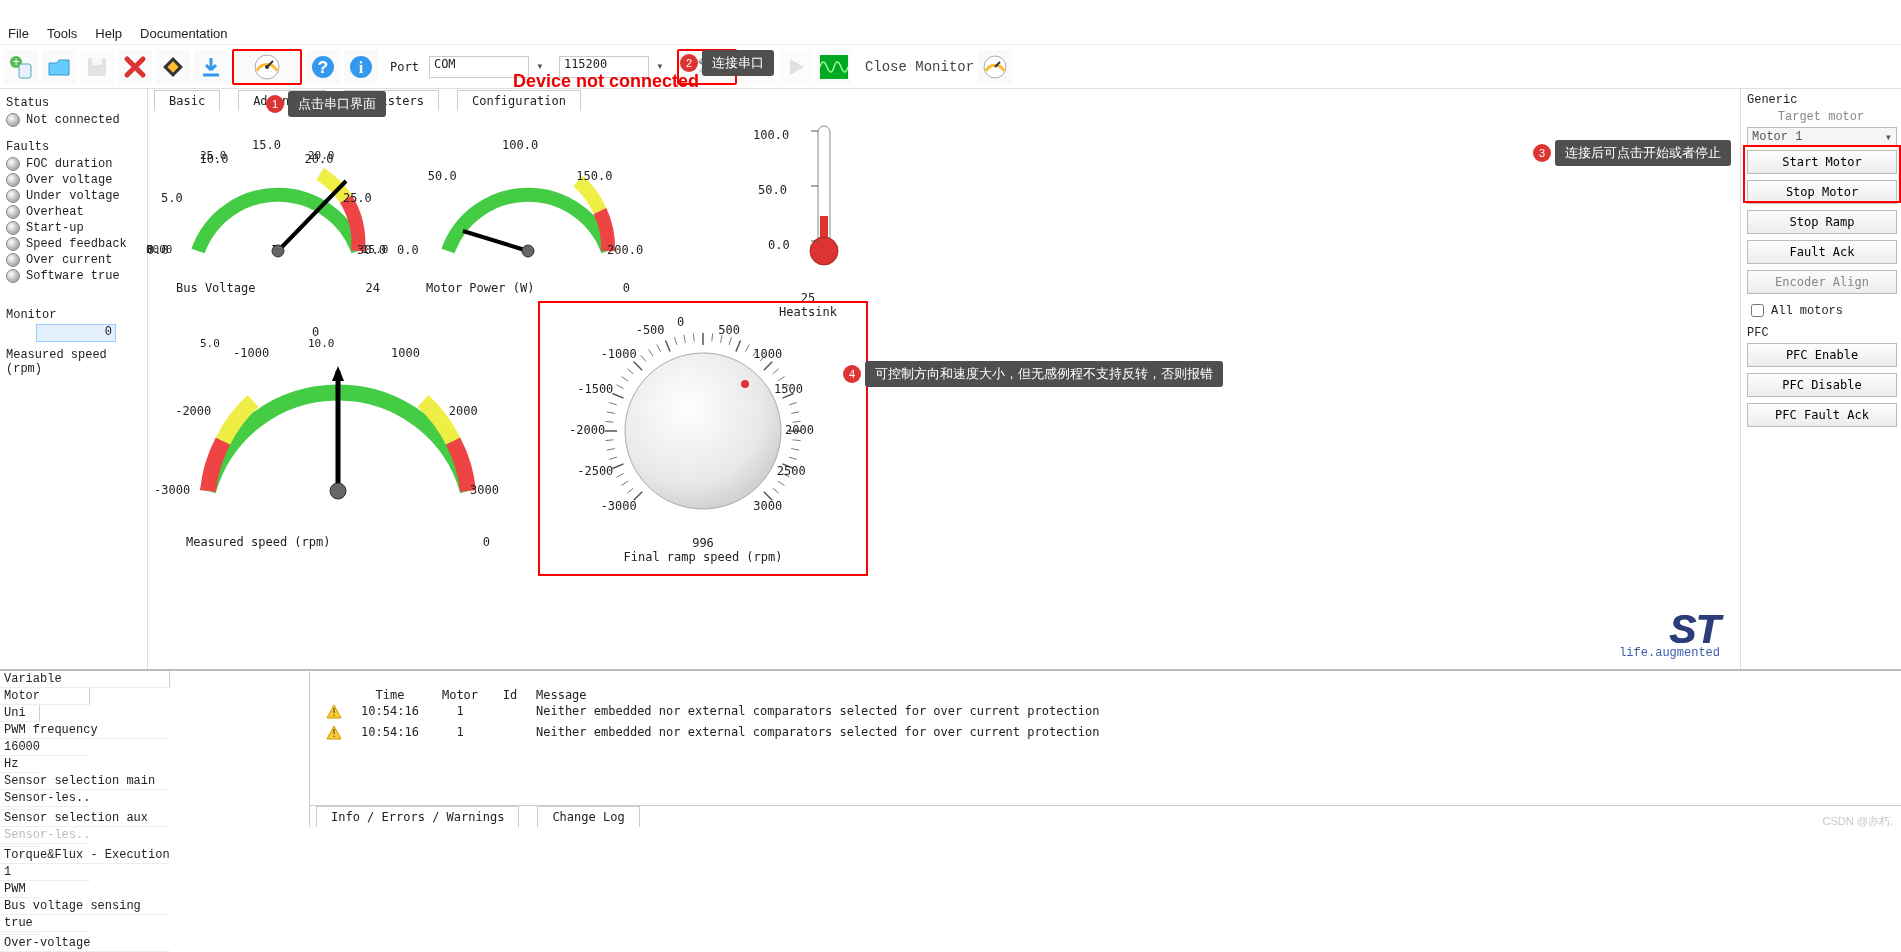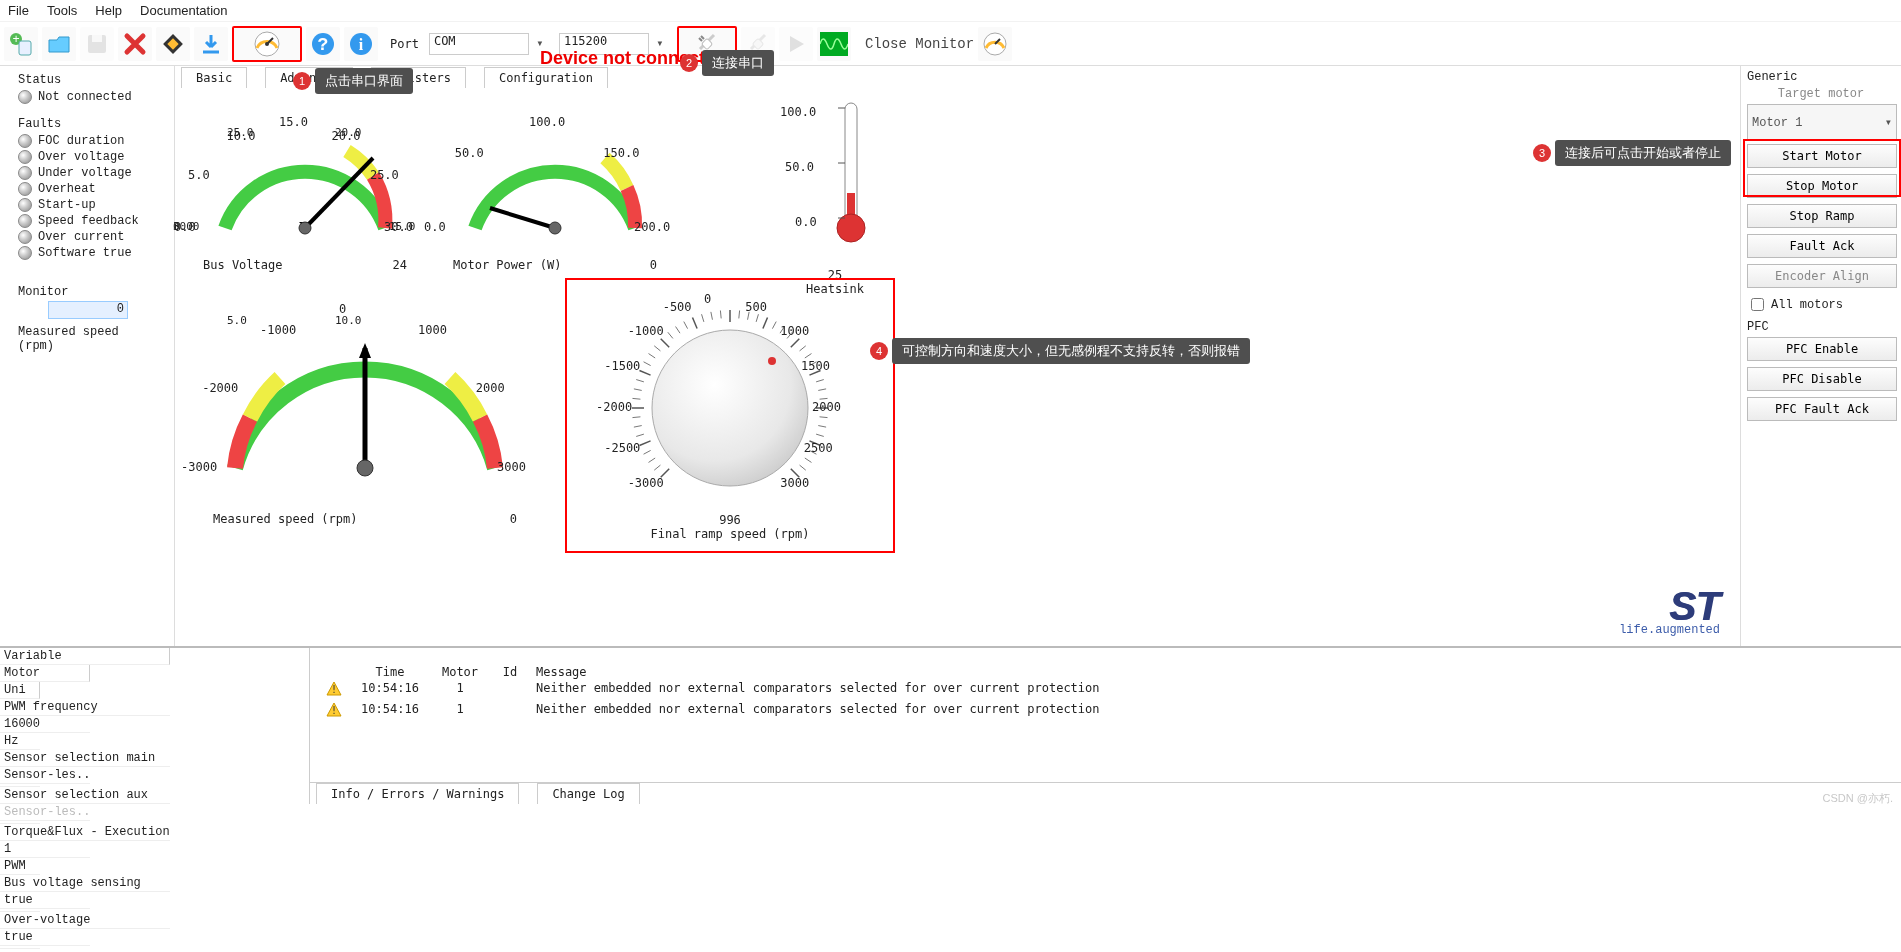--- a/index.html
+++ b/index.html
@@ -7,56 +7,56 @@
     margin: 0; padding: 0;
     font-family: "SimSun","NSimSun","Consolas","Courier New",monospace;
     font-size: 12px;
     background: #fff; color: #222;
     overflow: hidden;
     width: 1901px; height: 952px;
   }
   .menubar {
     height: 22px; display: flex; align-items: center; gap: 18px;
     padding-left: 8px; border-bottom: 1px solid #f2f2f2;
-    font-family: "Segoe UI",Arial,sans-serif; font-size: 13px;
+    font-family: "Segoe UI",Arial,sans-serif; font-size: 13px; margin-top: 23px;
   }
   .toolbar {
     height: 44px; display: flex; align-items: center;
     padding-left: 4px; gap: 4px;
     border-bottom: 1px solid #ddd;
   }
   .toolbar .tbtn {
     width: 34px; height: 34px; display: flex; align-items: center; justify-content: center;
     border: 1px solid transparent; border-radius: 2px; background: #fafafa;
   }
   .toolbar .redbox { border: 2px solid red !important; width: 70px; height: 36px; }
   .toolbar .redbox2 { border: 2px solid red !important; width: 60px; height: 36px; }
   .tlabel { margin-left: 8px; font-family: monospace; }
   .port-sel, .baud-sel { border: 1px solid #ccc; background: #fff; height: 22px; padding: 0 4px; font-family: monospace; }
   .port-sel { width: 100px; margin-left: 6px; }
   .baud-sel { width: 90px; margin-left: 8px; }
   .dropbtn { width: 14px; text-align: center; color: #555; }
   .close-mon { margin-left: 10px; color: #444; font-size: 14px; }
   .layout { display: flex; height: 580px; }
-  .leftpanel { width: 175px; border-right: 1px solid #ddd; padding: 4px 18px; }
+  .leftpanel { width: 148px; border-right: 1px solid #ddd; padding: 4px 6px; }
   .group-title { margin-top: 3px; margin-bottom: 2px; }
   .status-row { display: flex; align-items: center; gap: 6px; padding: 1px 0; }
   .led { width: 14px; height: 14px; border-radius: 50%; background: radial-gradient(circle at 35% 35%,#fff,#ccc 40%,#888); border: 1px solid #888; flex-shrink: 0; }
   .mon-val { width: 80px; height: 18px; background: #e5f0ff; border: 1px solid #9cf; text-align: right; padding-right: 3px; margin-left: 30px; }
   .centerpanel { flex: 1; position: relative; border-right: 1px solid #ddd; }
   .tabs { height: 22px; display: flex; align-items: flex-end; padding-left: 6px; }
   .tab { padding: 3px 14px; border: 1px solid #ccc; border-bottom: none; background: #fff; margin-right: 18px; font-family: monospace; position: relative; }
   .tab.active { background: #fff; }
   .gauge-area { position: relative; width: 100%; height: 555px; }
   .gauge-block { position: absolute; text-align: center; font-family: monospace; }
   .gauge-svg { display: block; margin: 0 auto; }
   .rightpanel { width: 160px; padding: 4px 6px; }
   .rbut { width: 150px; height: 24px; border: 1px solid #bbb; background: linear-gradient(#fdfdfd,#ececec); margin: 3px 0; font-family: monospace; font-size: 12px; }
   .rgroup { margin-bottom: 6px; }
-  .combo { width: 150px; height: 37px; border: 1px solid #bbb; display: flex; align-items: center; justify-content: space-between; padding: 0 4px; color: #555; background: #f6f6f6; }
+  .combo { width: 150px; height: 20px; border: 1px solid #bbb; display: flex; align-items: center; justify-content: space-between; padding: 0 4px; color: #555; background: #f6f6f6; }
   .chk { display: flex; align-items: center; gap: 4px; margin-top: 4px; }
   .red-frame { position: absolute; border: 2px solid red; pointer-events: none; }
   .callout { position: absolute; display: flex; align-items: center; }
   .callout .num {
     width: 18px; height: 18px; border-radius: 50%; background: #d33; color: #fff;
     display: flex; align-items: center; justify-content: center; font-size: 11px; font-family: Arial;
   }
   .callout .bubble {
     background: #4f4f4f; color: #fff; padding: 4px 10px; border-radius: 3px;
     font-family: "Microsoft YaHei","SimHei",sans-serif; font-size: 13px; white-space: nowrap;

